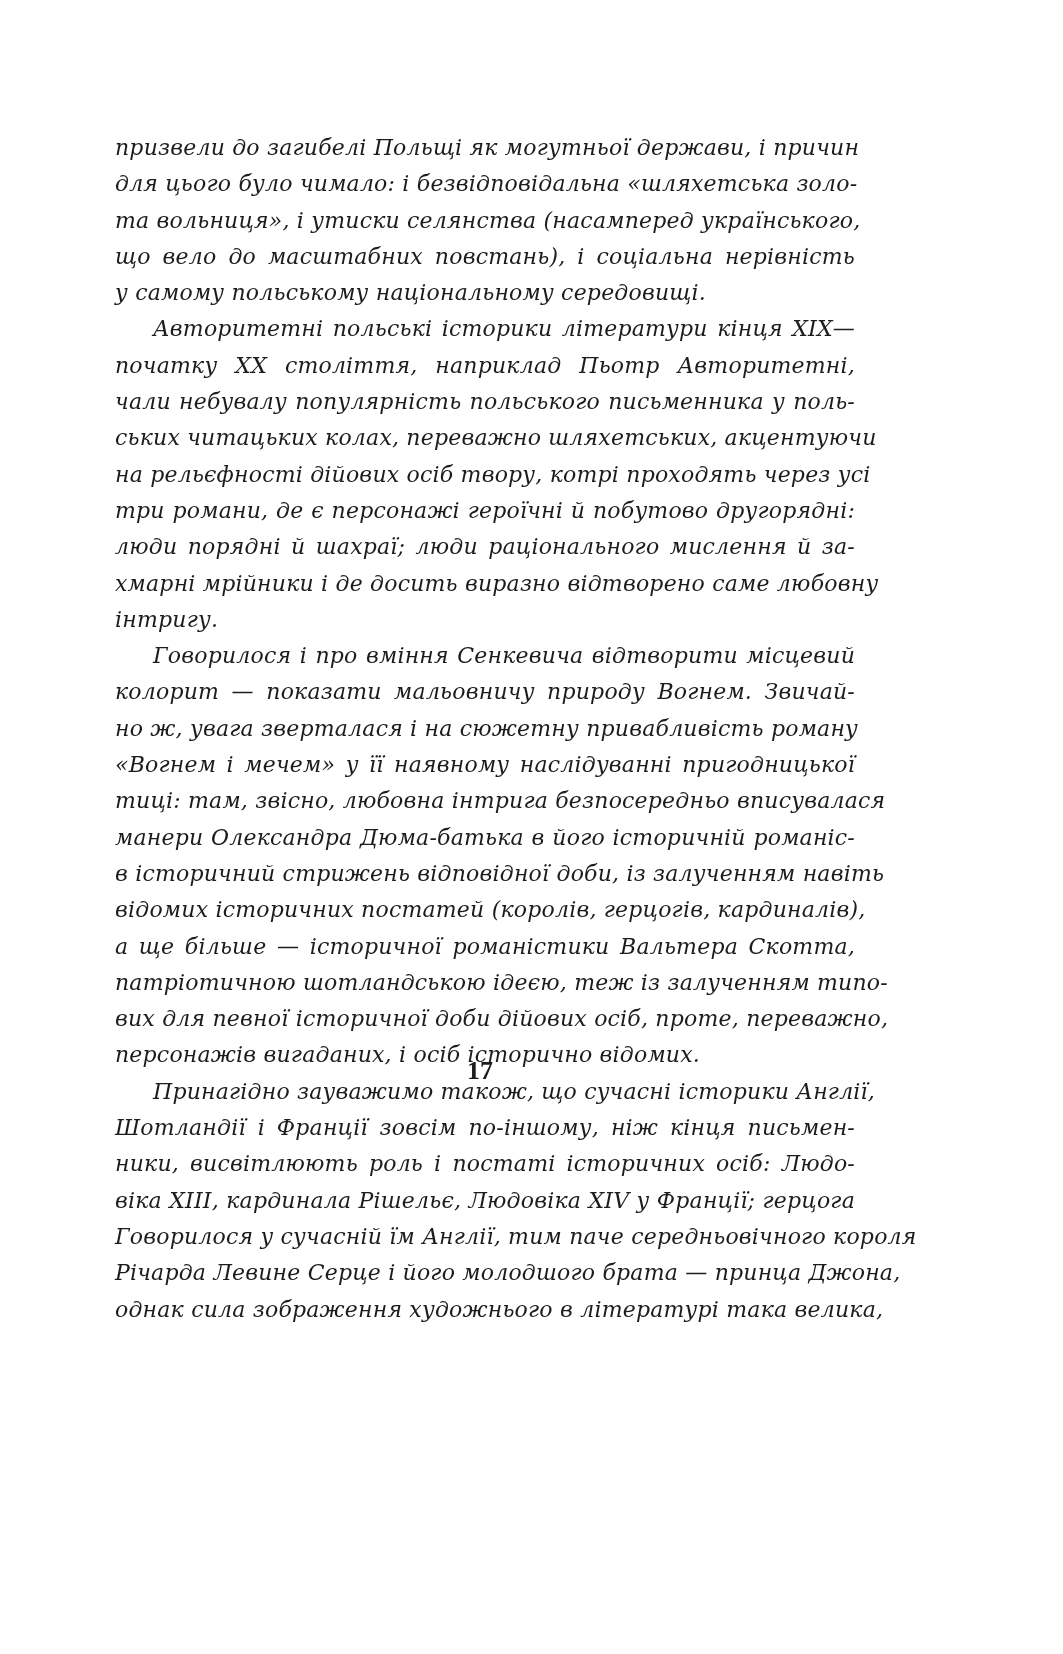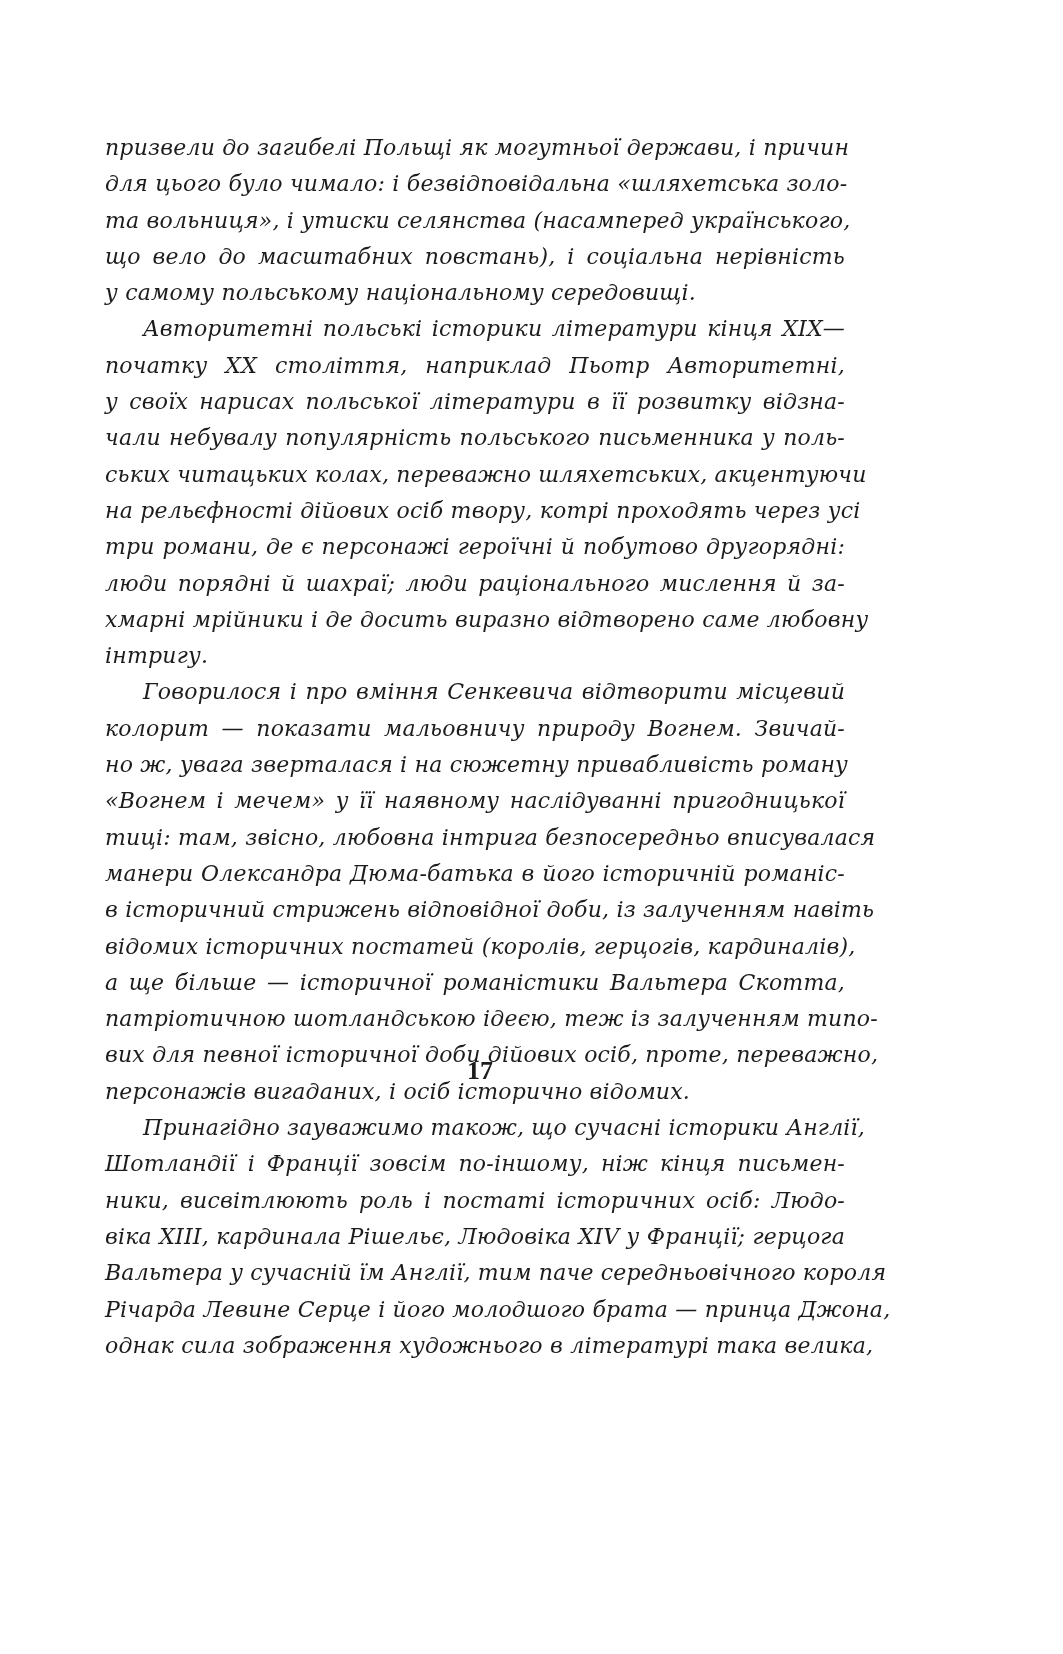--- a/index.html
+++ b/index.html
@@ -1,18 +1,18 @@
 <!DOCTYPE html>
 <html><head>
   <meta charset="utf-8">
   <style>
     html, body { margin: 0; padding: 0; background: #ffffff; }
     body { width: 1063px; height: 1654px; position: relative; overflow: hidden; }
     .page {
-      position: absolute; left: 105px; top: 130px; width: 740px;
+      position: absolute; left: 115px; top: 130px; width: 740px;
       font-family: "DejaVu Serif", "Liberation Serif", serif;
       font-style: italic;
       font-size: 22px;
       line-height: 36.3px;
       color: #1c1c1c;
       letter-spacing: 0.2px;
     }
     .line {
       display: block; height: 36.3px; white-space: nowrap;
       text-align: justify; text-align-last: justify;
@@ -32,21 +32,20 @@
     <div>
       <span class="line">призвели до загибелі Польщі як могутньої держави, і причин</span>
       <span class="line">для цього було чимало: і безвідповідальна «шляхетська золо-</span>
       <span class="line">та вольниця», і утиски селянства (насамперед українського,</span>
       <span class="line">що вело до масштабних повстань), і соціальна нерівність</span>
       <span class="line last">у самому польському національному середовищі.</span>
     </div>
     <div>
       <span class="line indent">Авторитетні польські історики літератури кінця XIX—</span>
       <span class="line">початку XX століття, наприклад Пьотр Авторитетні,</span>
-      <span class="line">у своїх нарисах польської літератури в її розвитку відзна-</span>
       <span class="line">чали небувалу популярність польського письменника у поль-</span>
       <span class="line">ських читацьких колах, переважно шляхетських, акцентуючи</span>
       <span class="line">на рельєфності дійових осіб твору, котрі проходять через усі</span>
       <span class="line">три романи, де є персонажі героїчні й побутово другорядні:</span>
       <span class="line">люди порядні й шахраї; люди раціонального мислення й за-</span>
       <span class="line">хмарні мрійники і де досить виразно відтворено саме любовну</span>
       <span class="line last">інтригу.</span>
     </div>
     <div>
       <span class="line indent">Говорилося і про вміння Сенкевича відтворити місцевий</span>
@@ -60,18 +59,18 @@
       <span class="line">а ще більше — історичної романістики Вальтера Скотта,</span>
       <span class="line">патріотичною шотландською ідеєю, теж із залученням типо-</span>
       <span class="line">вих для певної історичної доби дійових осіб, проте, переважно,</span>
       <span class="line last">персонажів вигаданих, і осіб історично відомих.</span>
     </div>
     <div>
       <span class="line indent">Принагідно зауважимо також, що сучасні історики Англії,</span>
       <span class="line">Шотландії і Франції зовсім по-іншому, ніж кінця письмен-</span>
       <span class="line">ники, висвітлюють роль і постаті історичних осіб: Людо-</span>
       <span class="line">віка XIII, кардинала Рішельє, Людовіка XIV у Франції; герцога</span>
-      <span class="line">Вальтера у сучасній їм Англії, тим паче середньовічного короля</span>
+      <span class="line">Говорилося у сучасній їм Англії, тим паче середньовічного короля</span>
       <span class="line">Річарда Левине Серце і його молодшого брата — принца Джона,</span>
       <span class="line">однак сила зображення художнього в літературі така велика,</span>
     </div>
   </div>
 <div class="page-number">17</div>
 
 </body></html>

